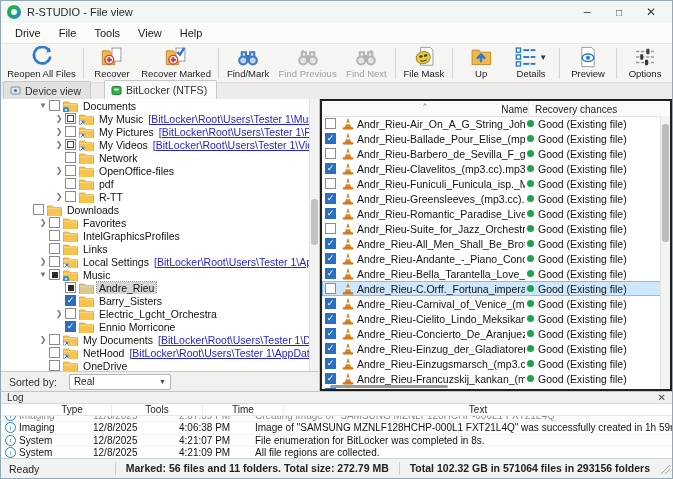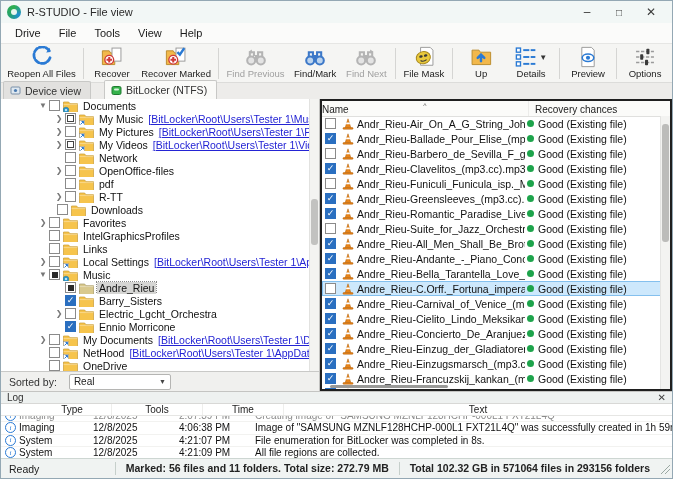--- a/index.html
+++ b/index.html
@@ -51,21 +51,21 @@
   .vtrack{position:absolute;right:0;top:0;width:9px;height:100%;background:#f3f3f1;border-left:1px solid #e2e2e0;}
   .vthumb{position:absolute;right:1px;width:7px;background:#c2c2c0;border-radius:3px;}
   .sortedbar{height:19px;background:#f0f0ee;display:flex;align-items:center;padding-left:8px;gap:12px;}
   .sortlabel{font-size:10.5px;color:#333;}
   .sortsel{width:92px;height:14px;background:#fff;border:1px solid #b5b5b3;border-radius:2px;
            display:flex;align-items:center;font-size:10px;padding:0 4px;justify-content:space-between;color:#222;}
   .sortsel .car{font-size:7px;color:#444;}
   
   .filepanel{flex:1;background:#fff;border:2px solid #1f1f1f;position:relative;overflow:hidden;margin:0;}
   .fheader{height:15px;display:flex;border-bottom:1px solid #e0e0de;background:#fbfbf9;font-size:10px;color:#222;position:relative;}
-  .fh-name{width:206px;text-align:left;position:relative;border-right:1px solid #ececea;line-height:11px;padding-top:3px;}
+  .fh-name{width:206px;text-align:right;position:relative;border-right:1px solid #ececea;line-height:11px;padding-top:3px;}
   .fh-sort{position:absolute;top:-1px;left:50%;transform:translateX(-50%);font-size:7px;color:#555;}
   .fh-rec{flex:1;padding-top:3px;padding-left:6px;}
   .frows{position:absolute;top:15px;left:0;right:9px;bottom:0;overflow:hidden;}
   .frow{height:15px;display:flex;align-items:center;padding-left:3px;white-space:nowrap;box-sizing:border-box;}
   .frow.sel{background:#cde8fc;outline:1px solid #84c0ee;outline-offset:-1px;}
   .fname{width:168px;overflow:hidden;font-size:10.5px;color:#111;margin-right:2px;}
   .cone{width:12px;flex:0 0 12px;height:12px;margin:0 3px 0 3px;}
   .rec{display:flex;align-items:center;font-size:10.5px;color:#111;gap:4px;}
   .dot{width:7px;height:7px;border-radius:50%;background:#1ea44c;}
   .flvtrack{position:absolute;top:15px;right:0;bottom:0;width:9px;background:#f3f3f1;border-left:1px solid #e4e4e2;}
@@ -149,44 +149,44 @@
             <path d="M1 3.5h5l1 1.6h3v8.4H1z" fill="#f2b84b" stroke="#bb8c2e" stroke-width="0.7"></path>
             <rect x="8" y="1.5" width="6.5" height="9.5" fill="#fff" stroke="#9a9a9a" stroke-width="0.7"></rect>
             <path d="M9 4.5l1.8 1.8L14 1.5" fill="none" stroke="#2a7ad4" stroke-width="1.8"></path>
             <circle cx="6" cy="10" r="3.2" fill="#fff" stroke="#d03a3a" stroke-width="1"></circle>
             <path d="M6 8v4M4 10h4" stroke="#d03a3a" stroke-width="1.5"></path>
           </svg>
         </span>
         <span class="tlabel">Recover Marked</span>
       </div>
       <div class="tsep"></div>
+      <div class="tbtn">
+        <span class="ticon">
+          <svg width="22" height="22" viewBox="0 0 16 16">
+            <g fill="none" stroke="#3c78c8" stroke-width="1.5">
+              <path d="M3.5 8V4.5h3V8M9.5 8V4.5h3V8M8 6.5v3"></path>
+              <circle cx="4.5" cy="10.5" r="2.9" fill="#bcd4ee"></circle>
+              <circle cx="11.5" cy="10.5" r="2.9" fill="#bcd4ee"></circle>
+            </g>
+          </svg>
+        </span>
+        <span class="tlabel">Find/Mark</span>
+      </div>
       <div class="tbtn disabled">
         <span class="ticon">
           <svg width="22" height="22" viewBox="0 0 16 16">
             <g fill="none" stroke="#b4b4b4" stroke-width="1.5">
               <path d="M3.5 8V4.5h3V8M9.5 8V4.5h3V8M8 6.5v3"></path>
               <circle cx="4.5" cy="10.5" r="2.9" fill="#e4e4e4"></circle>
               <circle cx="11.5" cy="10.5" r="2.9" fill="#e4e4e4"></circle>
             </g>
             <path d="M5 2.5 2.8 4 5 5.5z" fill="#b4b4b4"></path>
           </svg>
         </span>
         <span class="tlabel">Find Previous</span>
-      </div>
-      <div class="tbtn">
-        <span class="ticon">
-          <svg width="22" height="22" viewBox="0 0 16 16">
-            <g fill="none" stroke="#3c78c8" stroke-width="1.5">
-              <path d="M3.5 8V4.5h3V8M9.5 8V4.5h3V8M8 6.5v3"></path>
-              <circle cx="4.5" cy="10.5" r="2.9" fill="#bcd4ee"></circle>
-              <circle cx="11.5" cy="10.5" r="2.9" fill="#bcd4ee"></circle>
-            </g>
-          </svg>
-        </span>
-        <span class="tlabel">Find/Mark</span>
       </div>
       <div class="tbtn disabled">
         <span class="ticon">
           <svg width="22" height="22" viewBox="0 0 16 16">
             <g fill="none" stroke="#b4b4b4" stroke-width="1.5">
               <path d="M3.5 8V4.5h3V8M9.5 8V4.5h3V8M8 6.5v3"></path>
               <circle cx="4.5" cy="10.5" r="2.9" fill="#e4e4e4"></circle>
               <circle cx="11.5" cy="10.5" r="2.9" fill="#e4e4e4"></circle>
             </g>
             <path d="M11 2.5 13.2 4 11 5.5z" fill="#b4b4b4"></path>
@@ -383,21 +383,21 @@
             <span class="texp">❯</span>
             <span class="cb"></span>
             <span class="ficon">
               <svg width="15" height="13" viewBox="0 0 15 13">
                 <path d="M0.5 2h5.2l1.2 1.7h7.6v8.8H0.5z" fill="#f6c44c" stroke="#c79b35" stroke-width="0.7"></path>
                 <path d="M0.5 4.6h14" stroke="#fff" stroke-opacity="0.5" stroke-width="0.7"></path>
               </svg>
             </span>
             <span class="tlabel2">R-TT</span>
           </div>
-          <div class="trow" style="padding-left: 20px; margin-left: 24px;">
+          <div class="trow" style="padding-left: 20px;">
             <span class="texp"></span>
             <span class="cb"></span>
             <span class="ficon">
               <svg width="15" height="13" viewBox="0 0 15 13">
                 <path d="M0.5 2h5.2l1.2 1.7h7.6v8.8H0.5z" fill="#f6c44c" stroke="#c79b35" stroke-width="0.7"></path>
                 <path d="M0.5 4.6h14" stroke="#fff" stroke-opacity="0.5" stroke-width="0.7"></path>
               </svg>
             </span>
             <span class="tlabel2">Downloads</span>
           </div>

